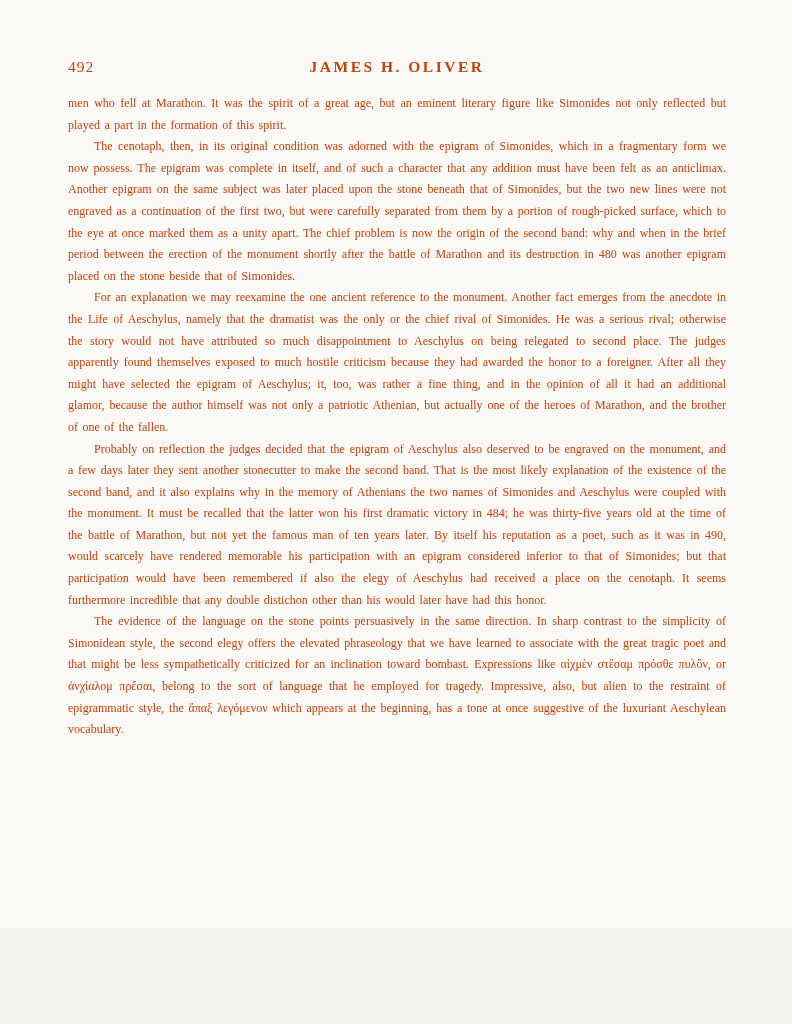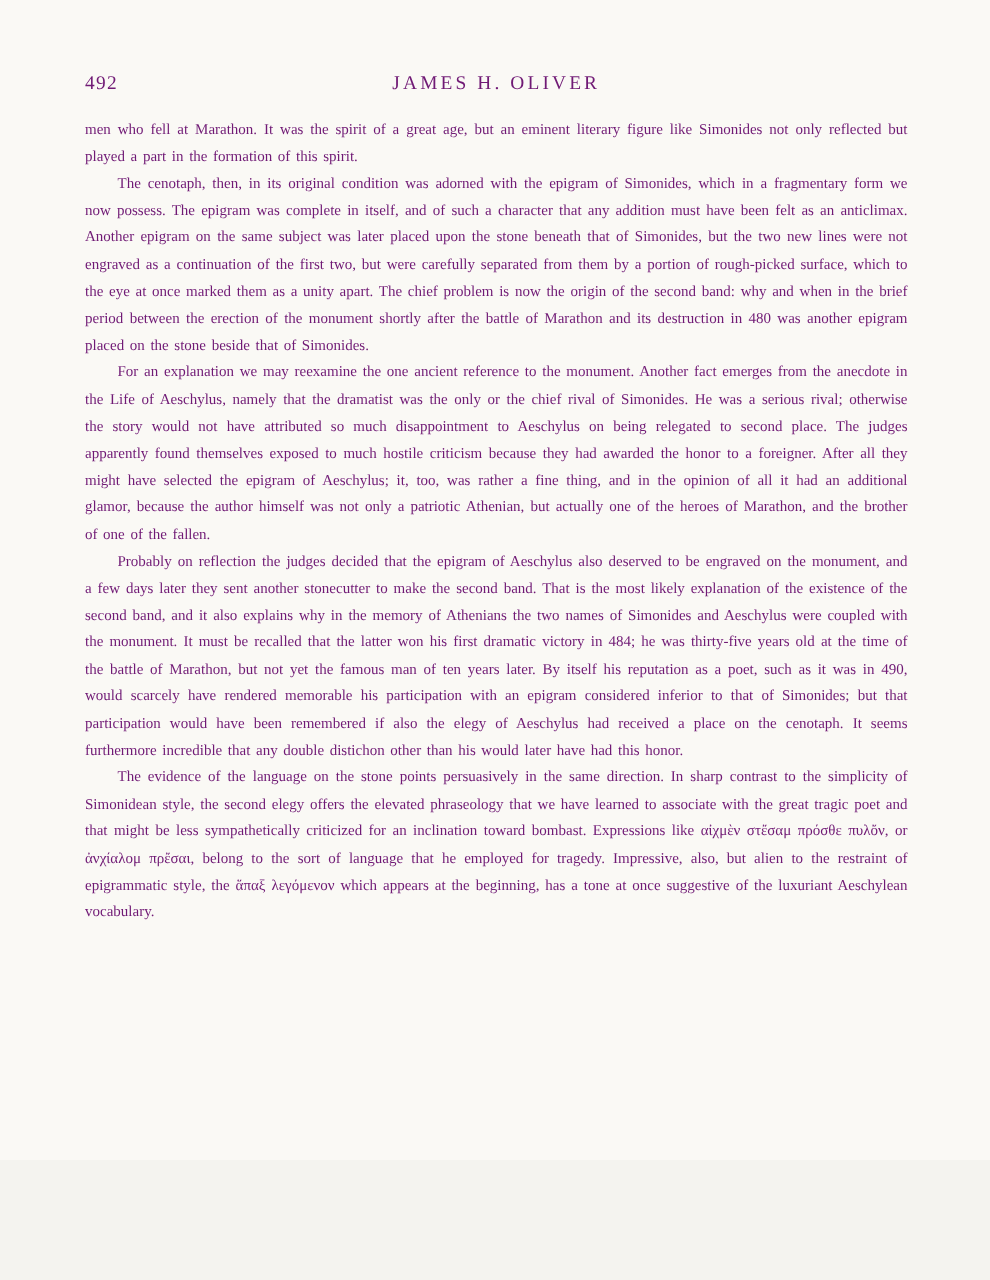--- a/index.html
+++ b/index.html
@@ -6,21 +6,21 @@
     margin: 0;
     padding: 0;
     background: #f4f3ef;
   }
   .page {
     position: relative;
     width: 792px;
     height: 928px;
     margin: 0 auto;
     background: #faf9f5;
-    color: #701a75;
+    color: #c2410c;
     font-family: "Liberation Serif", "DejaVu Serif", serif;
     overflow: hidden;
   }
   .header {
     position: absolute;
     top: 58px;
     left: 68px;
     right: 66px;
     height: 22px;
     font-size: 15.5px;
@@ -29,20 +29,21 @@
     position: absolute;
     left: 0;
     top: 0;
     letter-spacing: 1px;
   }
   .running-head {
     display: block;
     text-align: center;
     letter-spacing: 2.5px;
     font-size: 15.5px;
+    font-weight: bold;
   }
   .body-text {
     position: absolute;
     top: 93px;
     left: 68px;
     right: 66px;
     text-align: justify;
     font-size: 12px;
     line-height: 21.6px;
     word-spacing: 1.5px;

